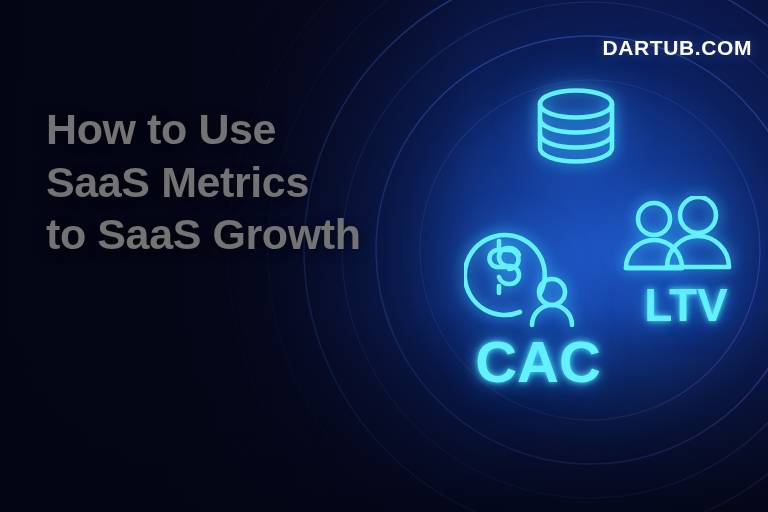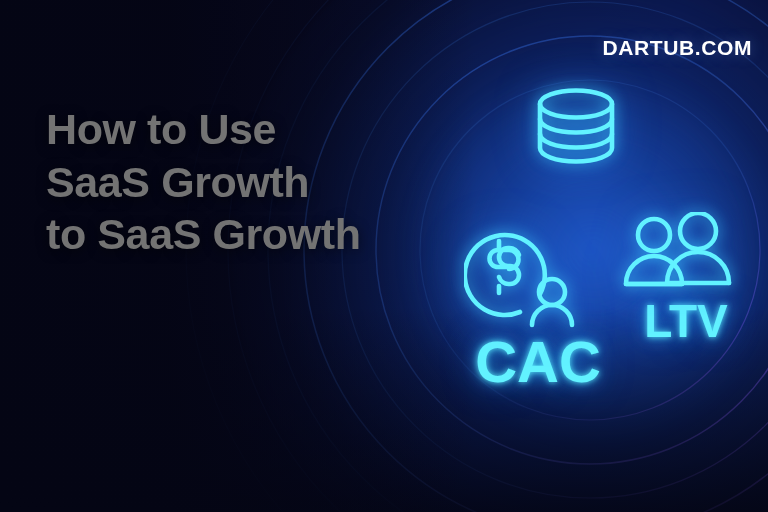--- a/index.html
+++ b/index.html
@@ -108,21 +108,21 @@
       0 0 16px rgba(50,180,255,0.75),
       0 0 34px rgba(30,120,255,0.55);
   }
 
   #metric-mrr { left: 496px; top: 86px; width: 160px; }
   #metric-mrr .m-label { font-size: 46px; letter-spacing: 0px; margin-top: -2px; }
 
   #metric-cac { left: 464px; top: 228px; width: 148px; }
   #metric-cac .m-label { font-size: 58px; letter-spacing: 0px; margin-top: -4px; }
 
-  #metric-ltv { left: 616px; top: 212px; width: 140px; }
+  #metric-ltv { left: 616px; top: 196px; width: 140px; }
   #metric-ltv .m-label { font-size: 46px; letter-spacing: 0px; margin-top: -2px; }
 
   .neon { fill: none; stroke: #62f2ff; stroke-linecap: round; stroke-linejoin: round; }
 </style>
 </head>
 <body>
 
 <div id="canvas">
 
   <div class="bg-base"></div>
@@ -157,21 +157,21 @@
       <circle cx="590" cy="250" r="404" stroke="url(#arcGradC)" stroke-width="1.0" fill="none"></circle>
     </g>
   </svg>
 
   <div class="bg-vignette"></div>
 
   <div class="brand">DARTUB.COM</div>
 
   <div class="headline">
     <span class="ln">How to Use</span>
-    <span class="ln">SaaS Growth</span>
+    <span class="ln">SaaS Metrics</span>
     <span class="ln">to SaaS Growth</span>
   </div>
 
   <div class="metric" id="metric-mrr">
     <span class="icon-wrap">
       <svg width="160" height="84" viewBox="0 0 160 84">
         <g class="neon" stroke-width="4.6" transform="translate(44,4)">
           <ellipse cx="36" cy="14" rx="36" ry="13.5"></ellipse>
           <path d="M0,14 L0,58 A36,13.5 0 0 0 72,58 L72,14"></path>
           <path d="M0,29 A36,13.5 0 0 0 72,29"></path>

